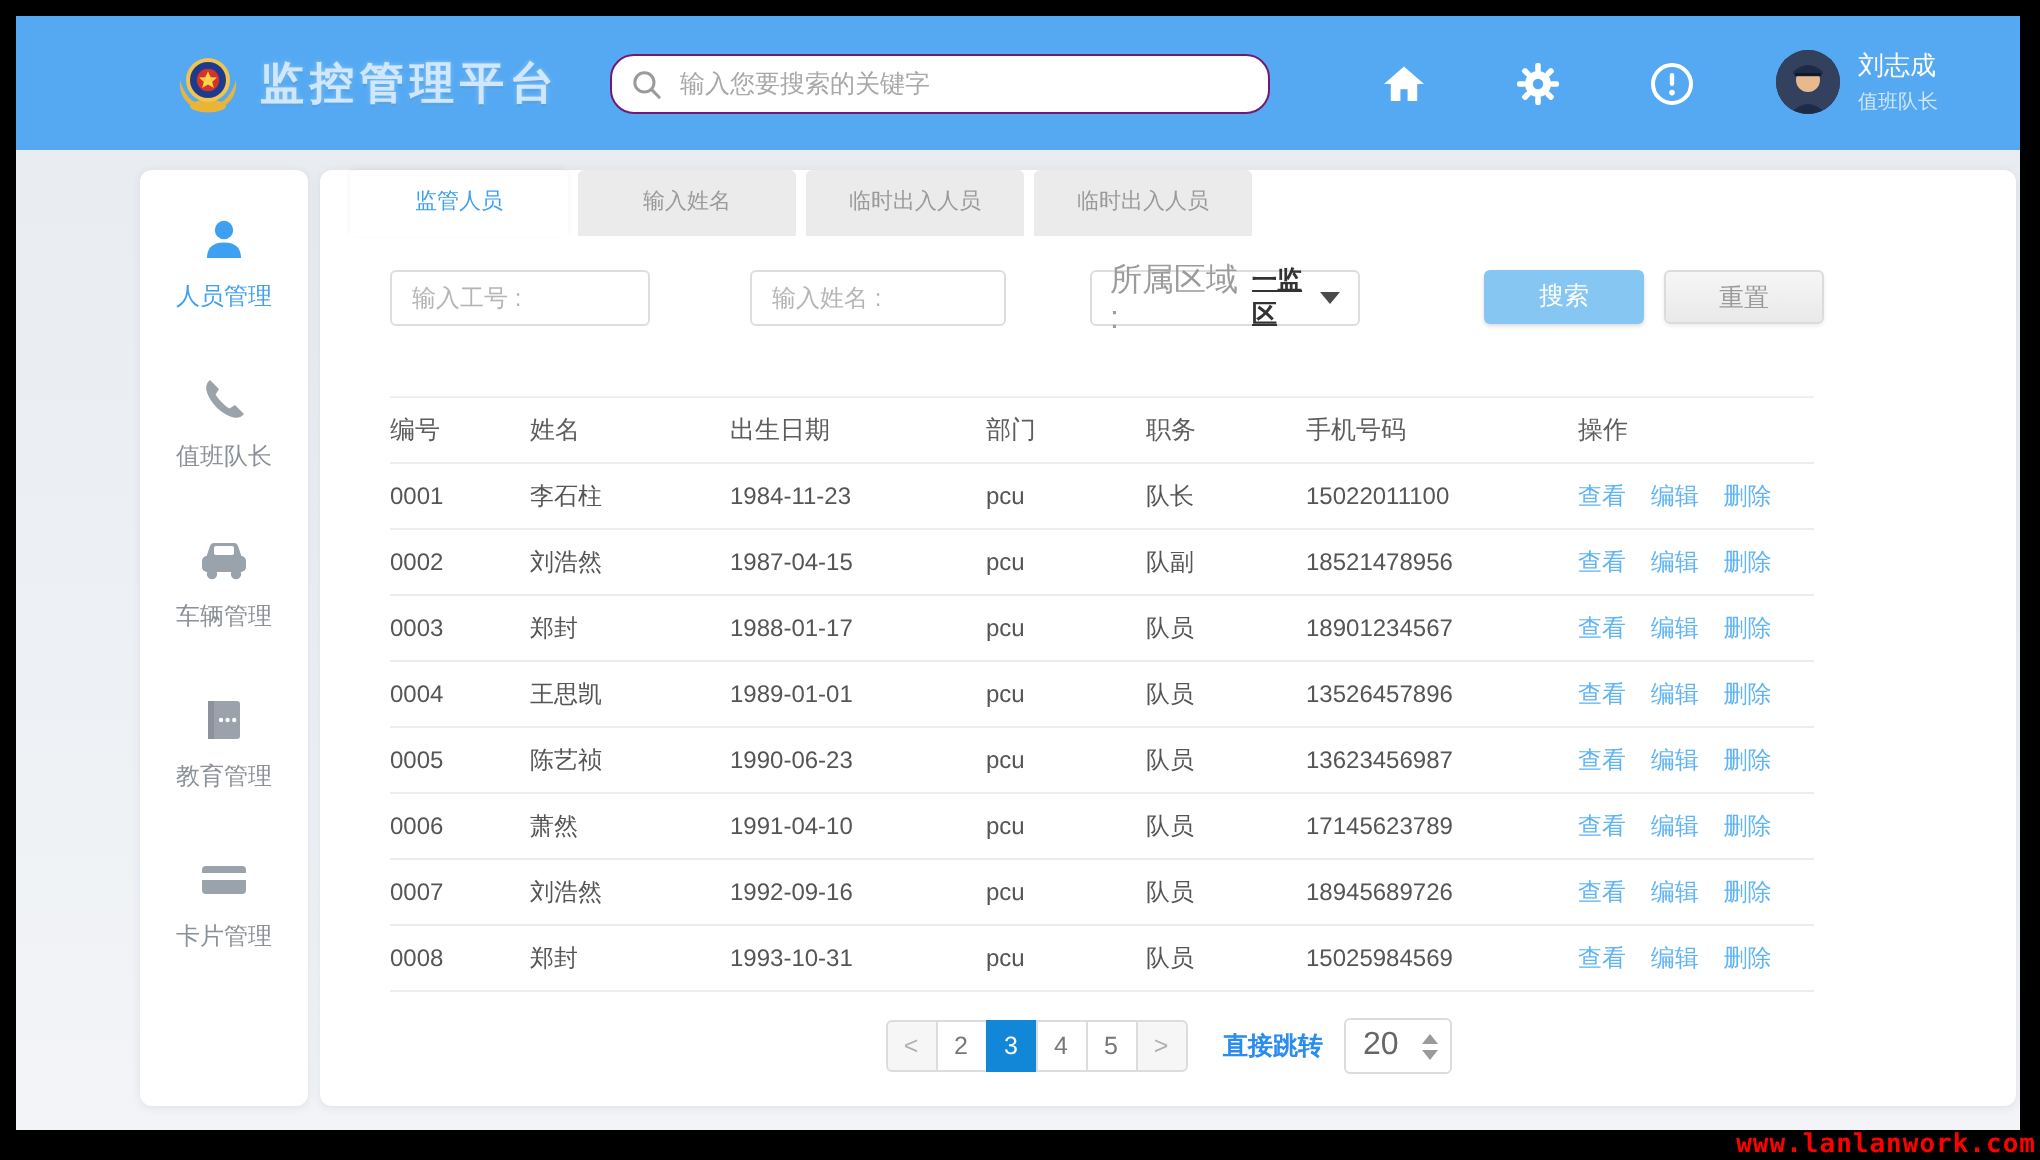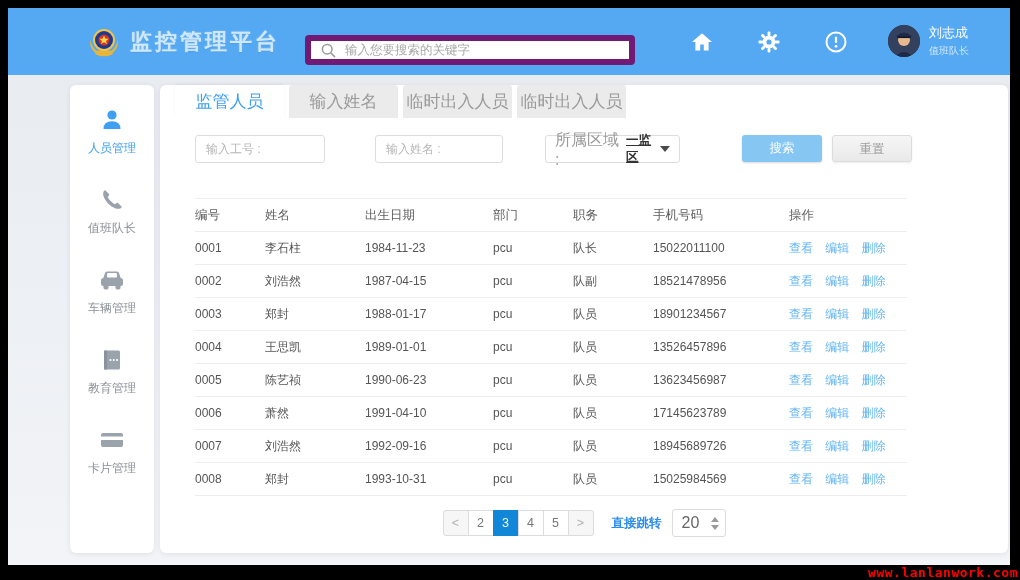--- a/index.html
+++ b/index.html
@@ -10,22 +10,22 @@
   .frame { position:absolute; left:8px; top:8px; width:1002px; height:557px;
            background:linear-gradient(#e7ebf0,#f2f4f7); overflow:hidden; }
 
   
   .header { position:absolute; left:0; top:0; right:0; height:67px;
             background:#55a9f2; display:flex; align-items:center; }
   .logo-wrap { position:absolute; left:79px; top:17px; width:34px; height:34px; }
   .app-title { position:absolute; left:122px; top:19px; font-size:22px; font-weight:bold;
                letter-spacing:3px; color:#cfe8ff; text-shadow:0 0 2px #8ec9f8, 0 1px 1px #3e8fd6; }
   .hsearch { position:absolute; left:297px; top:19px; width:330px; height:30px;
-             background:#fff; border-radius:4px; display:flex; align-items:center;
-             padding:0 10px; border:6px solid #701a75;margin-top:8px; }
+             background:#fff; border-radius:12px; display:flex; align-items:center;
+             padding:0 10px; border:1px solid #701a75; }
   .hsearch svg { flex:0 0 auto; margin-right:9px; }
   .hsearch input { border:none; outline:none; flex:1; font-size:12.5px; color:#555;
                    background:transparent; }
   .hsearch input::placeholder { color:#a8a8a8; }
   .hicon { position:absolute; top:22px; width:24px; height:24px; cursor:pointer; }
   .avatar { position:absolute; left:880px; top:17px; width:32px; height:32px;
             border-radius:50%; overflow:hidden; background:#2b3a55; }
   .uname { position:absolute; left:921px; top:16px; font-size:13px; color:#ffffff; }
   .urole { position:absolute; left:921px; top:36px; font-size:10px; color:#cfe6fb; }
 
@@ -38,21 +38,21 @@
   .side-item .lbl { font-size:12px; color:#8b9198; margin-top:7px; }
   .side-item.active .lbl { color:#3fa0f2; }
   .side-item svg { display:block; }
 
   
   .main { position:absolute; left:152px; top:77px; width:848px; height:468px;
           background:#fff; border-radius:6px; box-shadow:0 1px 5px rgba(50,70,90,.10); }
 
   
   .tabs { position:absolute; left:15px; top:0; height:33px; display:flex; }
-  .tab { width:109px; height:33px; line-height:33px; text-align:center; font-size:17px;
+  .tab { width:109px; height:33px; line-height:33px; text-align:center; font-size:11px;
          color:#9a9a9a; background:#ebebeb; margin-right:5px; cursor:pointer;
          border-radius:3px 3px 0 0; }
   .tab.active { background:#fff; color:#3d9ff0; box-shadow:0 -1px 3px rgba(0,0,0,.05); }
 
   
   .filters { position:absolute; left:0; top:50px; width:100%; height:28px; }
   .f-input { position:absolute; height:28px; border:1px solid #ddd; border-radius:3px;
              font-size:12px; color:#555; padding:0 10px; outline:none; background:#fff; }
   .f-input::placeholder { color:#b5b5b5; }
   #f-id { left:35px; width:130px; }

